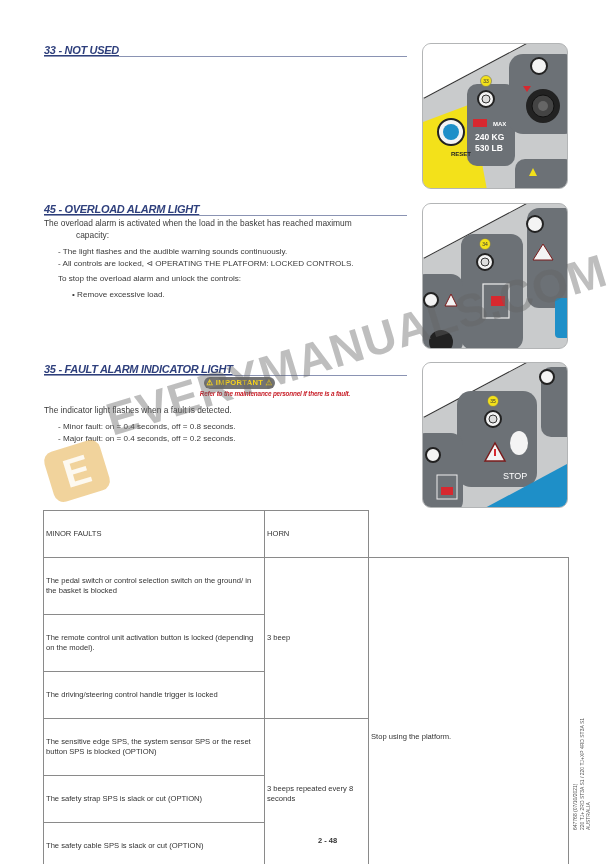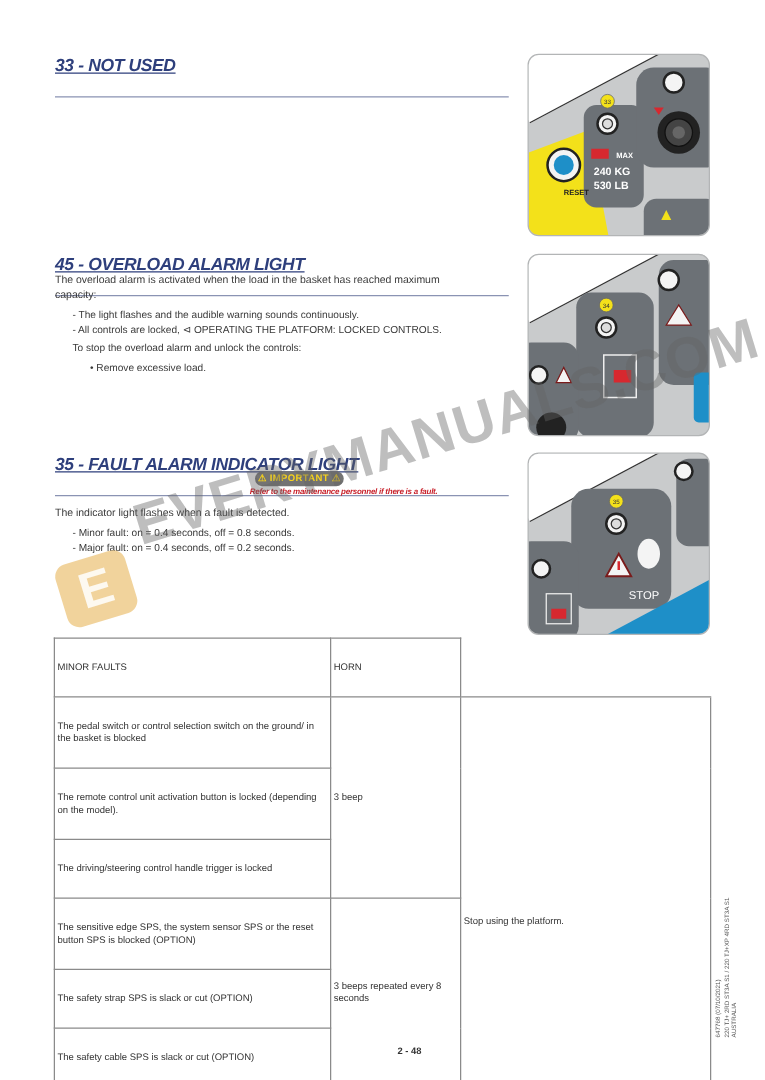--- a/index.html
+++ b/index.html
@@ -2,23 +2,23 @@
 <html><head>
 <meta charset="utf-8">
 <style>
   * { box-sizing: border-box; margin: 0; padding: 0; }
   html, body { width: 612px; height: 864px; background: #ffffff; overflow: hidden; }
   body { position: relative; font-family: "Liberation Sans", sans-serif; color: #333; }
 
   .sec-title {
     position: absolute; left: 44px; width: 363px;
     font-family: "Liberation Sans", sans-serif; font-style: italic; font-weight: bold;
-    font-size: 14px; color: #2e3f7c; text-decoration: underline;
+    font-size: 11px; color: #2e3f7c; text-decoration: underline;
     letter-spacing: -0.3px;
-    border-bottom: 1.5px solid #8a93b3; padding-bottom: 17px;
+    border-bottom: 1.5px solid #8a93b3; padding-bottom: 0;
   }
   .para { position: absolute; left: 44px; font-size: 8.4px; line-height: 11.5px; color: #3a3a3a; }
   .indent1 { position: absolute; left: 58px; font-size: 8.1px; line-height: 11.5px; color: #3a3a3a; }
   .indent2 { position: absolute; left: 72px; font-size: 8.1px; line-height: 11.5px; color: #3a3a3a; }
 
   .panel {
     position: absolute; left: 422px; width: 146px; border-radius: 9px;
     background: #c9cbcc; overflow: hidden; border: 1px solid #b3b5b6;
   }
   .panel .white-corner { position:absolute; left:-20px; top:-30px; width:120px; height:60px; background:#fff; transform: rotate(-28deg); border-bottom: 1.5px solid #333; }
@@ -80,21 +80,21 @@
     <circle cx="120" cy="62" r="5" fill="#666"></circle>
     <circle cx="116" cy="22" r="8" fill="#f4f4f4" stroke="#222" stroke-width="2"></circle>
     <polygon points="100,42 104,48 108,42" fill="#d7282f"></polygon>
     <rect x="92" y="115" width="60" height="40" rx="10" fill="#6c7176"></rect>
     <polygon points="106,132 110,124 114,132" fill="#f3e11a"></polygon>
   </svg>
 </div>
 
 <div class="sec-title" style="top:203px;">45 - OVERLOAD ALARM LIGHT</div>
 <div class="para" style="top:218px;">The overload alarm is activated when the load in the basket has reached maximum</div>
-<div class="para" style="top:229.5px;">capacity:</div>
+<div class="para" style="top:229.5px;margin-left:32px;">capacity:</div>
 <div class="indent1" style="top:246px;">- The light flashes and the audible warning sounds continuously.</div>
 <div class="indent1" style="top:258px;">- All controls are locked, ⊲ OPERATING THE PLATFORM: LOCKED CONTROLS.</div>
 <div class="indent1" style="top:273px;">To stop the overload alarm and unlock the controls:</div>
 <div class="indent2" style="top:289px;">• Remove excessive load.</div>
 
 <div class="panel" style="top:203px; height:146px;">
   <div class="white-corner"></div>
   <svg width="146" height="146" style="position:absolute;left:0;top:0">
     <rect x="38" y="30" width="62" height="116" rx="12" fill="#6c7176"></rect>
     <circle cx="62" cy="58" r="8" fill="#f4f4f4" stroke="#222" stroke-width="2"></circle>

